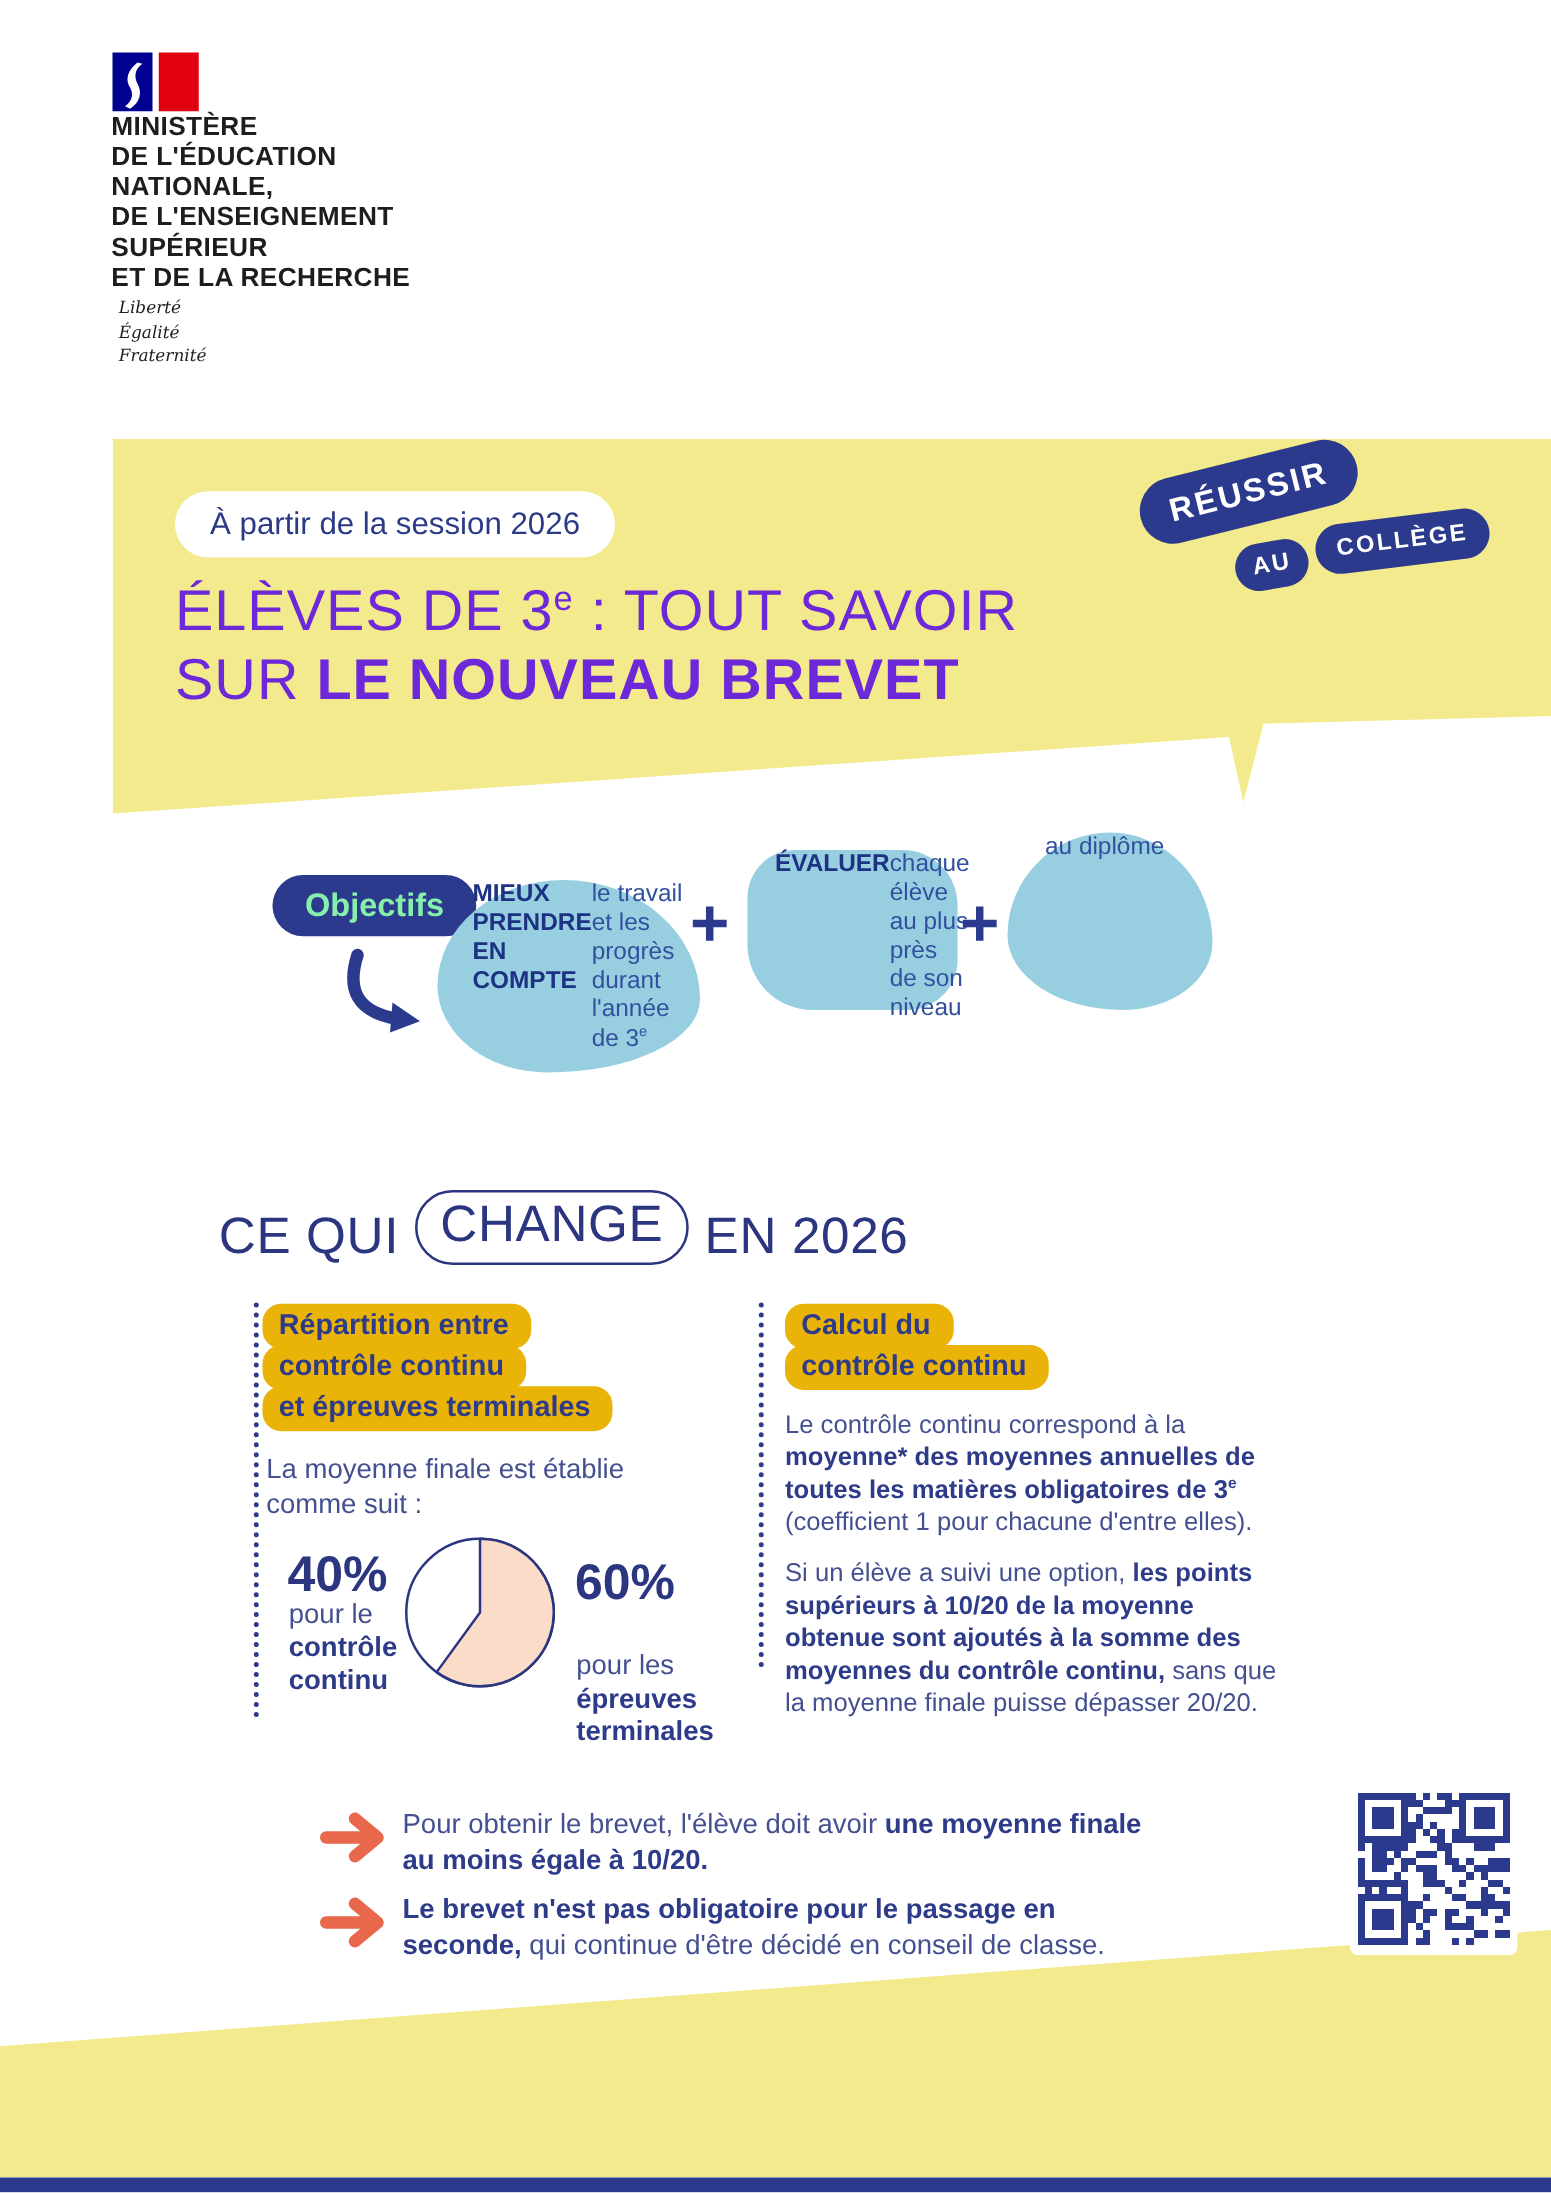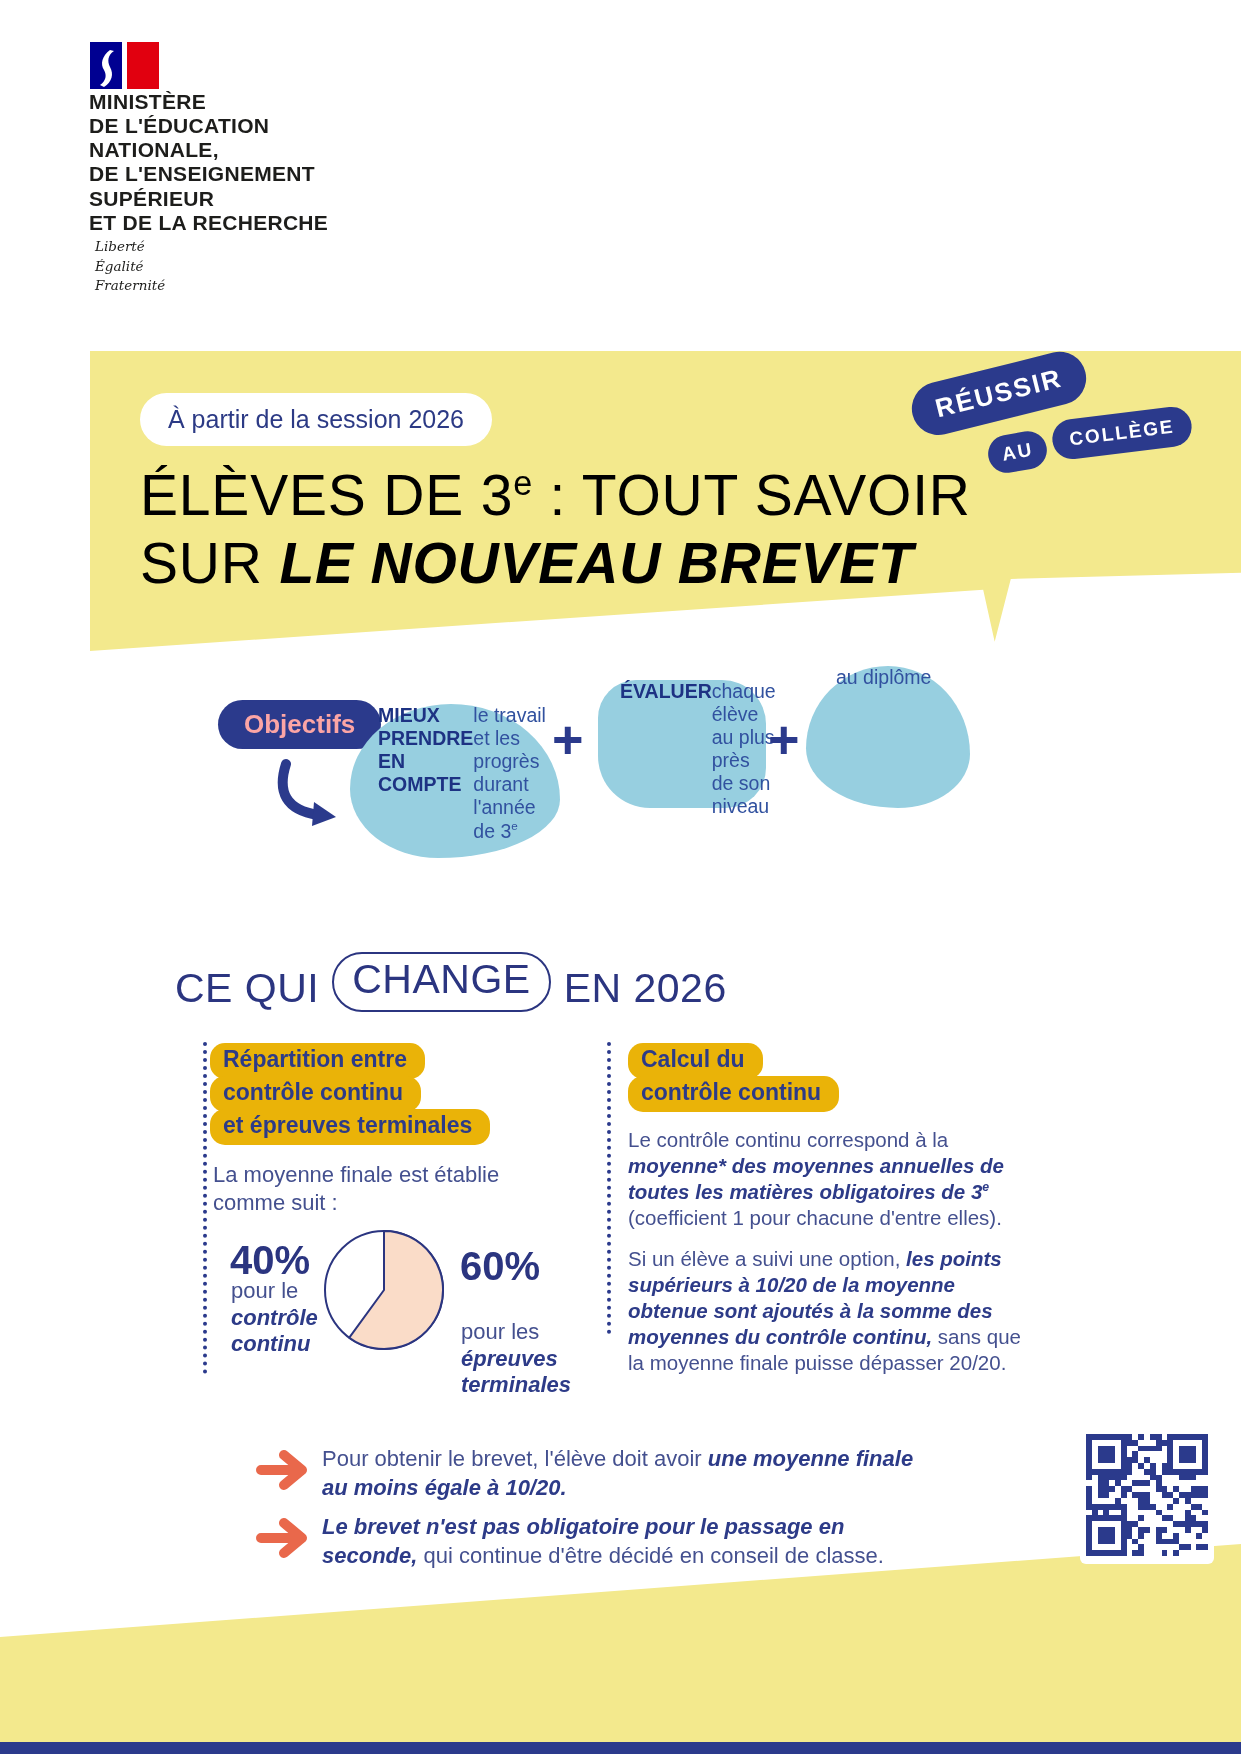--- a/index.html
+++ b/index.html
@@ -4,21 +4,21 @@
 <style>
   * { margin:0; padding:0; box-sizing:border-box; }
   html,body { background:#e9e9e9; }
   .page {
     position:relative; width:1241px; height:1754px; margin:0 auto;
     background:#ffffff; overflow:hidden;
     font-family:"Liberation Sans", sans-serif;
     color:#2d3b88;
   }
   .abs { position:absolute; }
-  .b { font-weight:700;font-style:italic; }
+  .b { font-weight:700; }
   sup { font-size:0.6em; }
 
   
   .flag { left:90px; top:42px; width:74px; height:47px; display:flex; gap:5px; }
   .flag .blue { width:32px; height:47px; background:#000091; position:relative; overflow:hidden; }
   .flag .red  { width:32px; height:47px; background:#e1000f; }
   .flag svg { position:absolute; left:0; top:0; }
   .ministry {
     left:89px; top:90px; font-weight:700; font-size:21px; line-height:1.15;
     color:#1d1d1b; letter-spacing:0.3px; white-space:pre-line;
@@ -31,34 +31,34 @@
   
   .hero {
     left:90px; top:351px; width:1151px; height:306px; background:#f3e98d;
     clip-path:polygon(0 0, 100% 0, 100% 72.5%, 80% 74.5%, 78.6% 95%, 77.6% 78%, 0 98%);
   }
   .session-pill {
     position:absolute; left:50px; top:42px; background:#ffffff; color:#2c3a85;
     font-size:25px; padding:12px 28px; border-radius:32px;
   }
   .hero-title {
-    position:absolute; left:50px; top:110px; font-size:57px; line-height:1.2;
-    color:#000000; letter-spacing:0.8px; white-space:pre-line;
+    position:absolute; left:50px; top:110px; font-size:46px; line-height:1.2;
+    color:#6d28d9; letter-spacing:0.8px; white-space:pre-line;
   }
   .badge {
     position:absolute; background:#2b3a8c; color:#ffffff; font-weight:700;
     border-radius:30px; letter-spacing:2px; text-align:center;
   }
   .badge-reussir { left:820px; top:16px; font-size:26px; padding:11px 24px; transform:rotate(-14deg); }
   .badge-au      { left:898px; top:82px; font-size:19px; padding:8px 14px; transform:rotate(-10deg); }
   .badge-college { left:962px; top:62px; font-size:19px; padding:9px 17px; transform:rotate(-7deg); }
 
   
   .objectifs-pill {
-    left:218px; top:700px; background:#2b3a8c; color:#fca5a5; font-weight:700;
+    left:218px; top:700px; background:#2b3a8c; color:#86efac; font-weight:700;
     font-size:26px; padding:9px 26px; border-radius:28px;
   }
   .blob {
     background:#97cfe0; display:flex; flex-direction:row; justify-content:flex-start;
     font-size:19.5px; line-height:1.18; color:#31519f;
   }
   .blob .t { font-weight:700; color:#1d3283; margin-bottom:2px; }
   .blob1 { left:350px; top:704px; width:210px; height:154px; padding-left:28px;
            border-radius:48% 52% 58% 42% / 55% 62% 38% 45%; }
   .blob2 { left:598px; top:680px; width:168px; height:128px; padding-left:22px;

